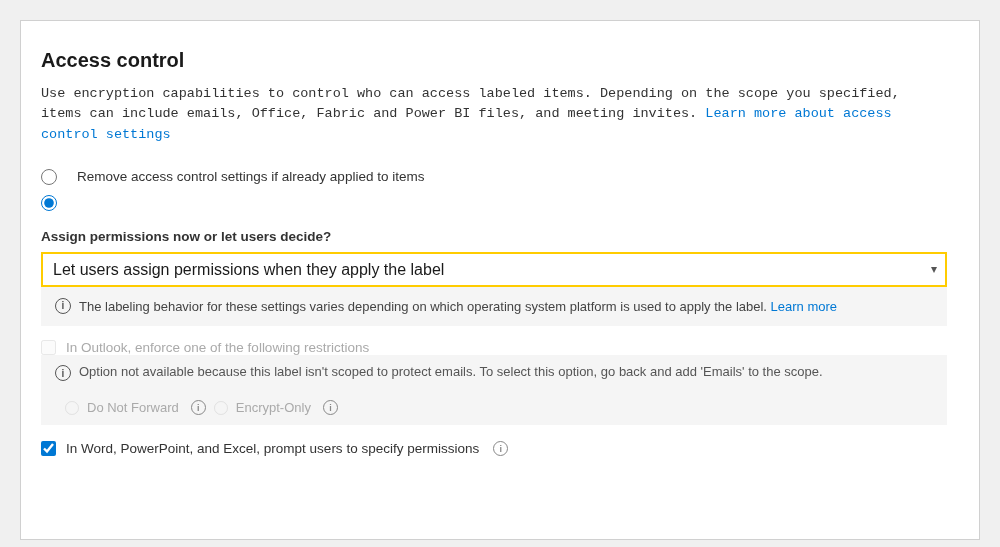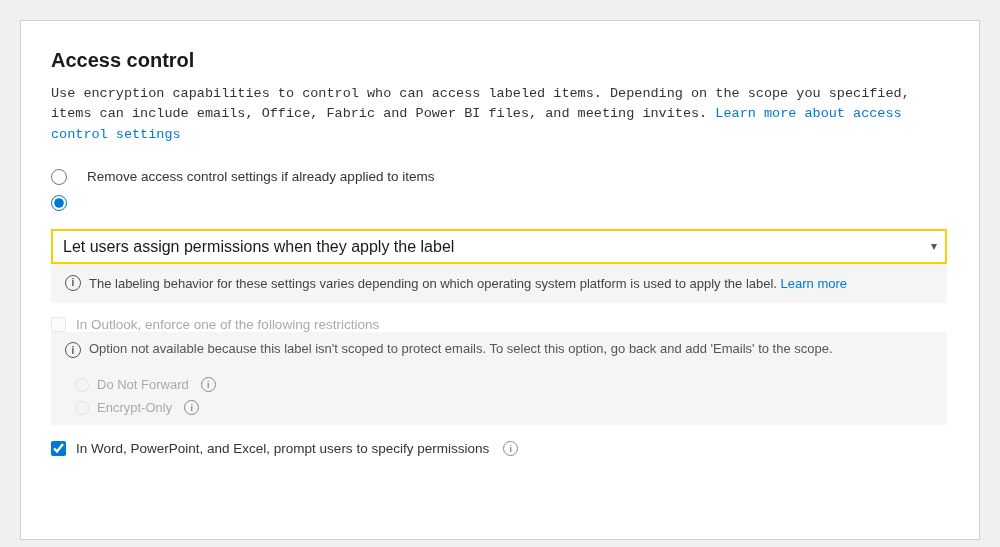--- a/index.html
+++ b/index.html
@@ -16,21 +16,21 @@
       justify-content: center;
       min-height: 100vh;
       padding: 20px;
     }
 
     .container {
       background: #ffffff;
       border: 1px solid #d0d0d0;
       width: 960px;
       min-height: 520px;
-      padding: 28px 32px 32px 30px;
+      padding: 28px 32px 32px 20px;
     }
 
     .page-title {
       font-size: 20px;
       font-weight: 700;
       color: #1a1a1a;
       margin-bottom: 12px;
     }
 
     .description {
@@ -176,21 +176,21 @@
       align-items: flex-start;
       gap: 8px;
       margin-top: 0;
       margin-bottom: 0;
     }
 
     .sub-radio-group {
       padding: 10px 0 10px 24px;
       background: #f5f5f5;
       display: flex;
-      flex-direction: column;
+      flex-direction: row;
       gap: 8px;
     }
 
     .sub-radio-item {
       display: flex;
       align-items: center;
       gap: 8px;
       font-size: 13px;
       color: #aaa;
     }
@@ -249,20 +249,21 @@
   <div class="radio-group">
     <label class="radio-item">
       <input type="radio" name="access-control" style="">
       <span>Remove access control settings if already applied to items</span>
     </label>
     <label class="radio-item">
       <input type="radio" name="access-control" checked="" style="">
     </label>
   </div>
 
+  <div class="section-label">Assign permissions now or let users decide?</div>
 
   <div class="dropdown-wrapper">
     <select class="dropdown">
       <option>Assign permissions now (static)</option>
       <option selected="">Let users assign permissions when they apply the label</option>
       <option>Do not configure access control</option>
     </select>
     <span class="dropdown-arrow">▾</span>
   </div>
 

